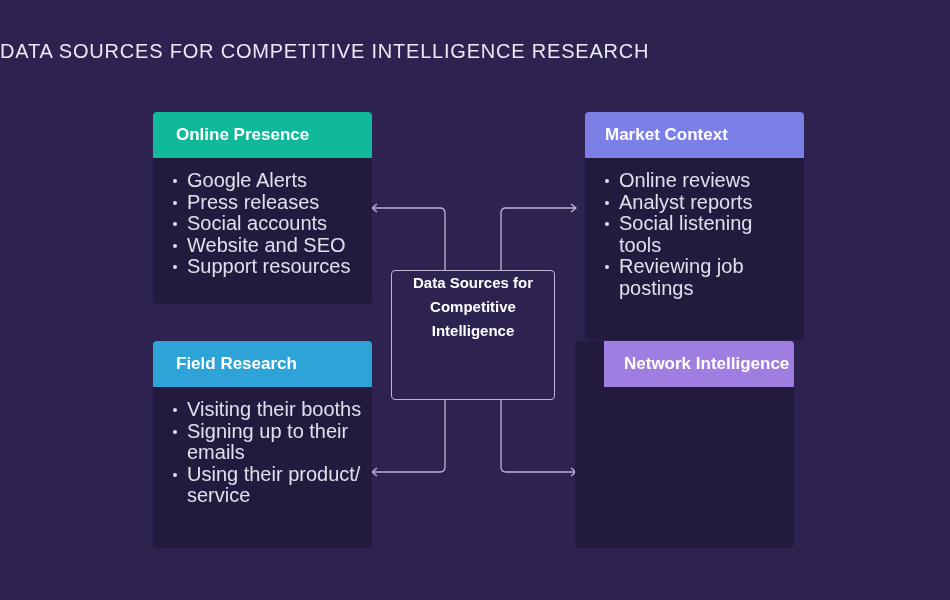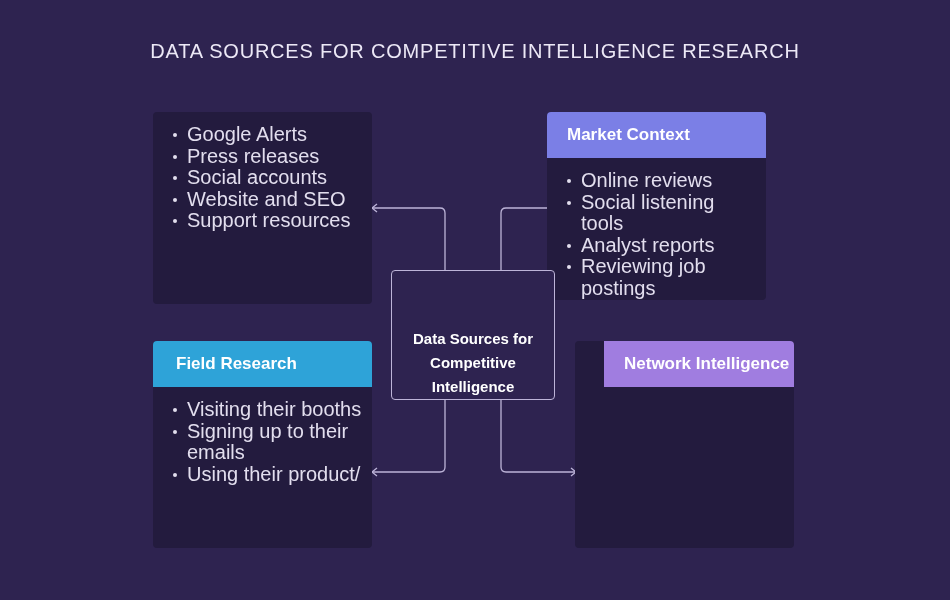--- a/index.html
+++ b/index.html
@@ -5,21 +5,21 @@
   html, body { margin:0; padding:0; }
   body {
     width:950px; height:600px; overflow:hidden;
     background:#2e2350;
     font-family:"Liberation Sans", "DejaVu Sans", sans-serif;
     color:#e8e4f3;
     position:relative;
   }
   .title {
     position:absolute; left:0; width:950px; top:40px;
-    text-align:center; font-size:20px; letter-spacing:0.8px;
+    text-align:left; font-size:20px; letter-spacing:0.8px;
     color:#ece8f6; font-weight:400;
   }
   .card {
     position:absolute; width:219px;
     background:#231b3e; border-radius:4px; overflow:hidden;
   }
   .card .hdr {
     height:46px; display:flex; align-items:center;
     padding-left:23px; font-weight:700; font-size:17px; color:#ffffff;
   }
@@ -29,21 +29,21 @@
   .card li {
     font-size:20px; line-height:21.5px; color:#e2deee; position:relative;
   }
   .card li.bullet::before {
     content:""; position:absolute; left:-14px; top:9px;
     width:4px; height:4px; border-radius:50%; background:#e2deee;
   }
   .center {
     position:absolute; left:391px; top:270px; width:164px; height:130px;
     border:1.5px solid #bdb4d8; border-radius:4px; box-sizing:border-box;
-    display:flex; align-items:flex-end; justify-content:center; text-align:center;
+    display:flex; align-items:flex-start; justify-content:center; text-align:center;
     font-weight:700; font-size:15px; line-height:24px; color:#ffffff;
     background:#2e2350;
   }
   svg.conn { position:absolute; left:0; top:0; }
 </style>
 </head>
 <body>
 
 <div class="title">DATA SOURCES FOR COMPETITIVE INTELLIGENCE RESEARCH</div>
 
@@ -58,46 +58,48 @@
 
     <path d="M445 400 V467 Q445 472 440 472 H372"></path>
     <path d="M377 468 L372 472 L377 476"></path>
 
     <path d="M501 400 V467 Q501 472 506 472 H576"></path>
     <path d="M571 468 L576 472 L571 476"></path>
   </g>
 </svg>
 
 <div class="card" style="left:153px; top:112px; height:192px;">
+  <div class="hdr" style="background:#0fb99a;">Online Presence</div>
   <ul>
     <li class="bullet">Google Alerts</li>
     <li class="bullet">Press releases</li>
     <li class="bullet">Social accounts</li>
     <li class="bullet">Website and SEO</li>
     <li class="bullet">Support resources</li>
   </ul>
 </div>
 
-<div class="card" style="left:547px; top:112px; height:188px;">
+<div class="card" style="left:585px; top:112px; height:228px;">
   <div class="hdr" style="background:#7b7fe6; padding-left:20px;">Market Context</div>
   <ul>
     <li class="bullet">Online reviews</li>
+    <li class="bullet">Analyst reports</li>
     <li class="bullet">Social listening tools</li>
-    <li class="bullet">Analyst reports</li>
     <li class="bullet">Reviewing job postings</li>
   </ul>
 </div>
 
 <div class="card" style="left:153px; top:341px; height:207px;">
   <div class="hdr" style="background:#2ea3d8;">Field Research</div>
   <ul>
     <li class="bullet">Visiting their booths</li>
     <li class="bullet">Signing up to their</li>
     <li>emails</li>
     <li class="bullet">Using their product/</li>
+    <li>service</li>
   </ul>
 </div>
 
 <div class="card" style="left:575px; top:341px; height:207px;">
   <div class="hdr" style="background:#a07de0; padding-left:20px;margin-left:29px;">Network Intelligence</div>
 </div>
 
 <div class="center">
   <div>
     <div>Data Sources for</div>

